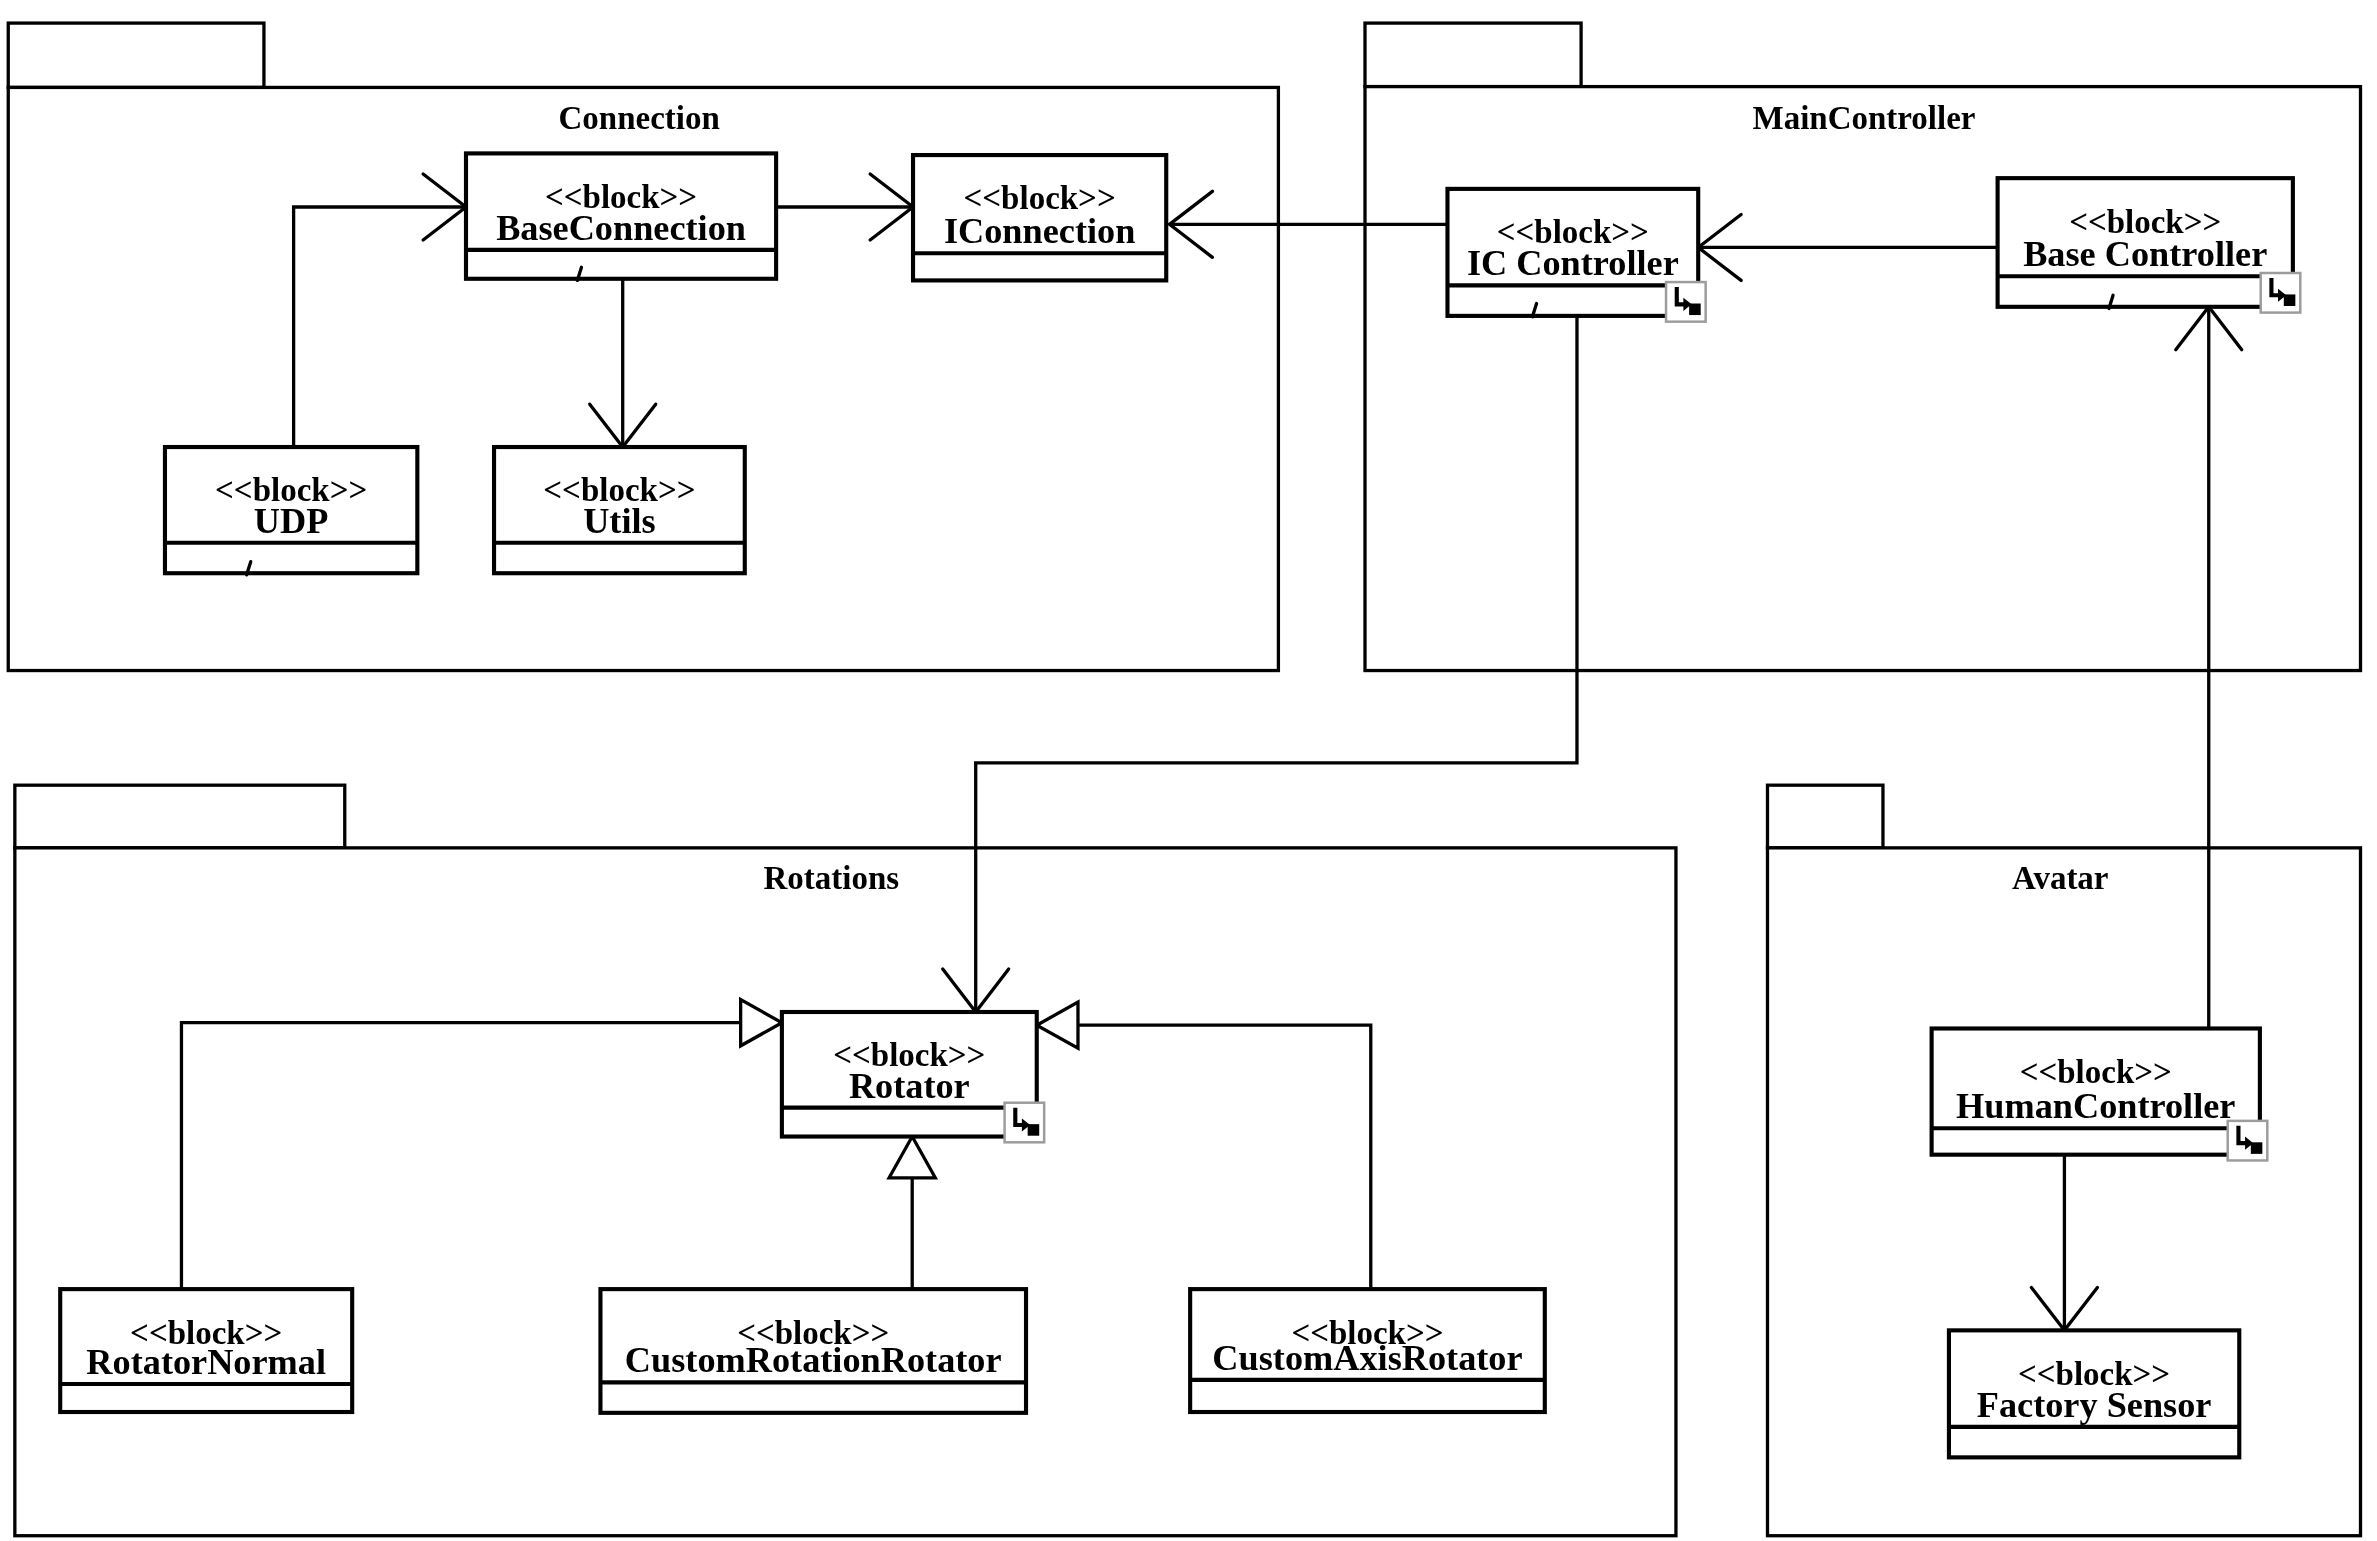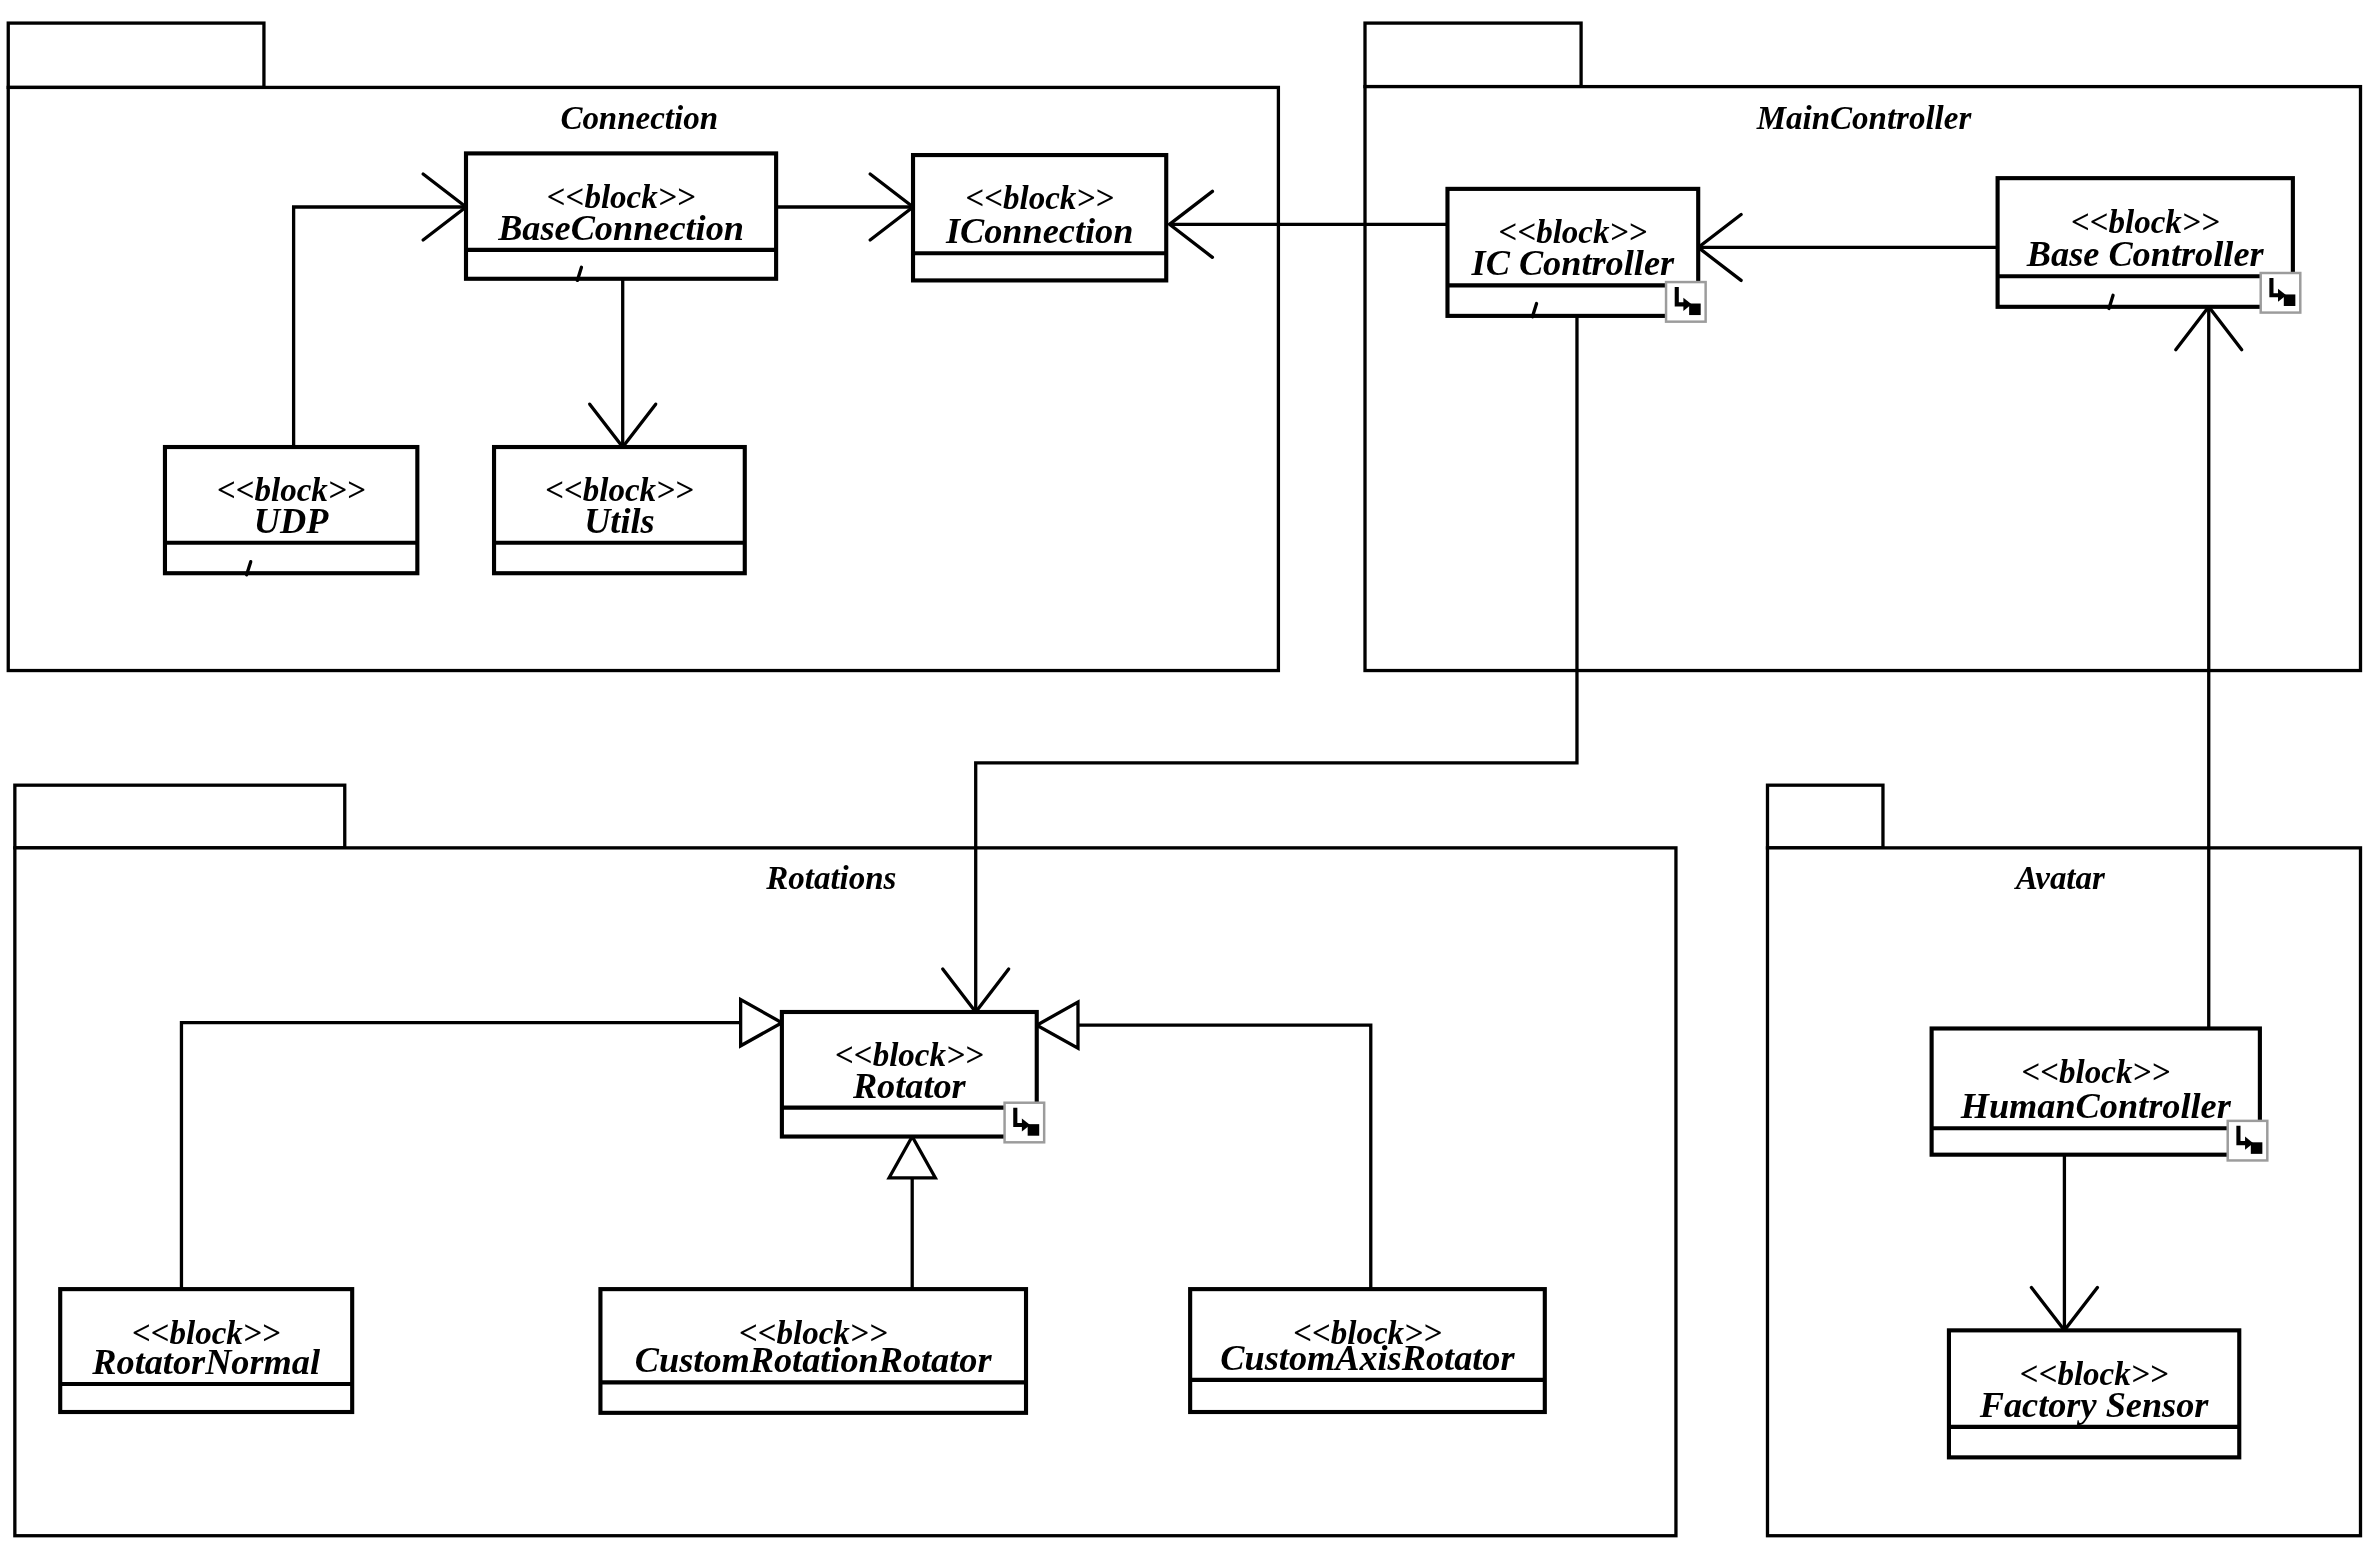--- a/index.html
+++ b/index.html
@@ -1,16 +1,16 @@
 <!DOCTYPE html>
 <html style="font-size:13.2px"><head>
 <meta charset="utf-8">
 <style>
   html,body{margin:0;padding:0;background:#ffffff;}
-  main{display:block;font-style:italic;}
+  main{display:block;}
   #canvas{width:100%;max-width:2377px;margin:0 auto;}
   #canvas svg{display:block;width:100%;height:auto;}
   text{
     font-family:"Liberation Serif","DejaVu Serif",serif;
     font-weight:bold;
     fill:#000000;
   }
 </style>
 </head>
 <body>

